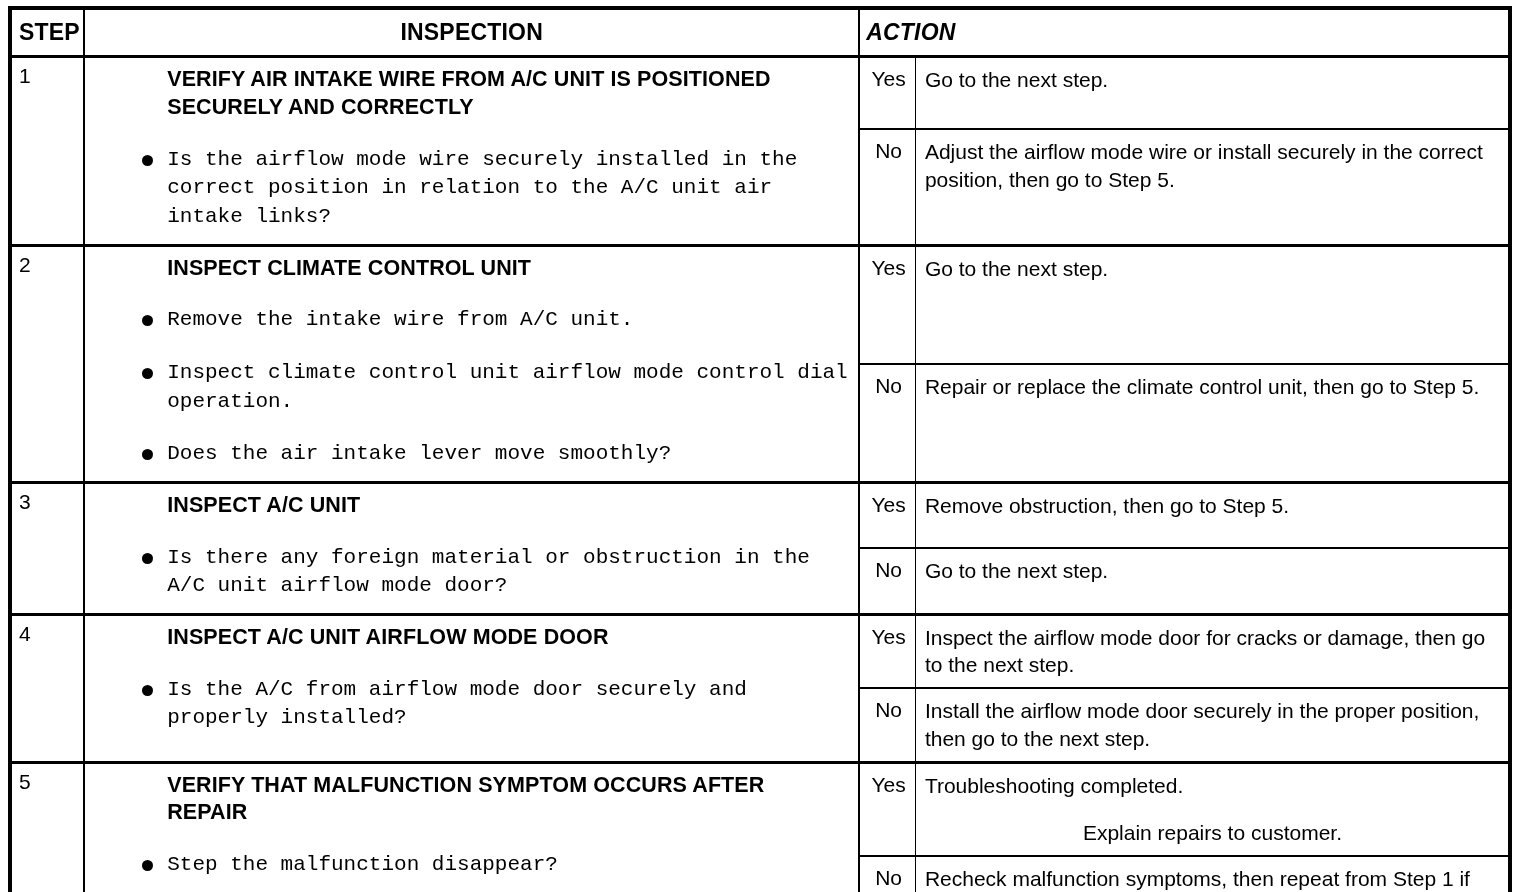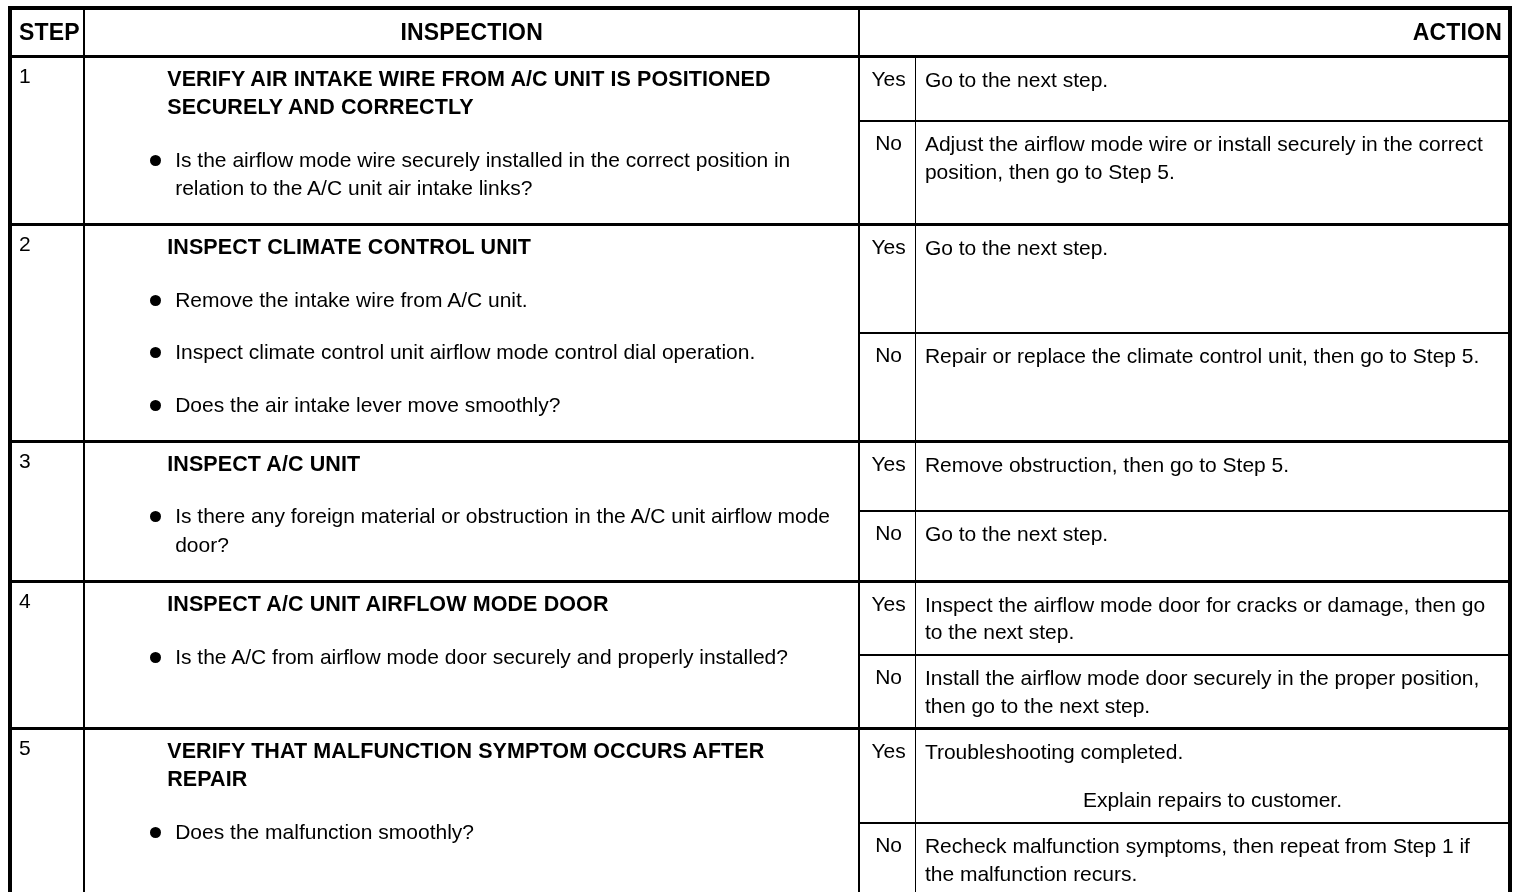--- a/index.html
+++ b/index.html
@@ -51,23 +51,24 @@
     text-align: left;
     padding-left: 7px;
     border-left: none;
     border-top: none;
   }
   th.h-insp {
     text-align: center;
     border-top: none;
   }
   th.h-act {
-    text-align: right;
+    text-align: left;
     border-top: none;
     border-right: none;
+    font-style: italic;
   }
 
   
   td {
     border: 2px solid #000;
     vertical-align: top;
     background: #fff;
   }
 
   td.step-cell {
@@ -114,22 +115,23 @@
   .insp-title {
     font-size: 21.5px;
     font-weight: bold;
     line-height: 1.30;
     letter-spacing: 0.1px;
     margin: 2px 0 0 72px;
   }
 
   ul.bullets {
     list-style: none;
-    margin: 8px;
+    margin: 0;
     padding: 0;
+    font-family: Liberation Mono, monospace;
   }
   ul.bullets li {
     position: relative;
     font-size: 21px;
     line-height: 1.36;
     margin: 24px 0 0 0;
     padding-left: 72px;
   }
   ul.bullets li .dot {
     position: absolute;
@@ -265,21 +267,21 @@
         </td>
       </tr>
 
       <tr class="major">
         <td class="step-cell" rowspan="2">5</td>
         <td class="insp-cell" rowspan="2">
           <div class="insp-title">VERIFY THAT MALFUNCTION SYMPTOM OCCURS AFTER REPAIR</div>
           <ul class="bullets">
             <li>
               <span class="dot"></span>
-              <span>Does the malfunction smoothly?</span>
+              <span>Step the malfunction disappear?</span>
             </li>
           </ul>
         </td>
         <td class="ans-cell">Yes</td>
         <td class="act-cell">
           <span class="act-line">Troubleshooting completed.</span>
           <span class="act-line">Explain repairs to customer.</span>
         </td>
       </tr>
       <tr class="sub-row">

